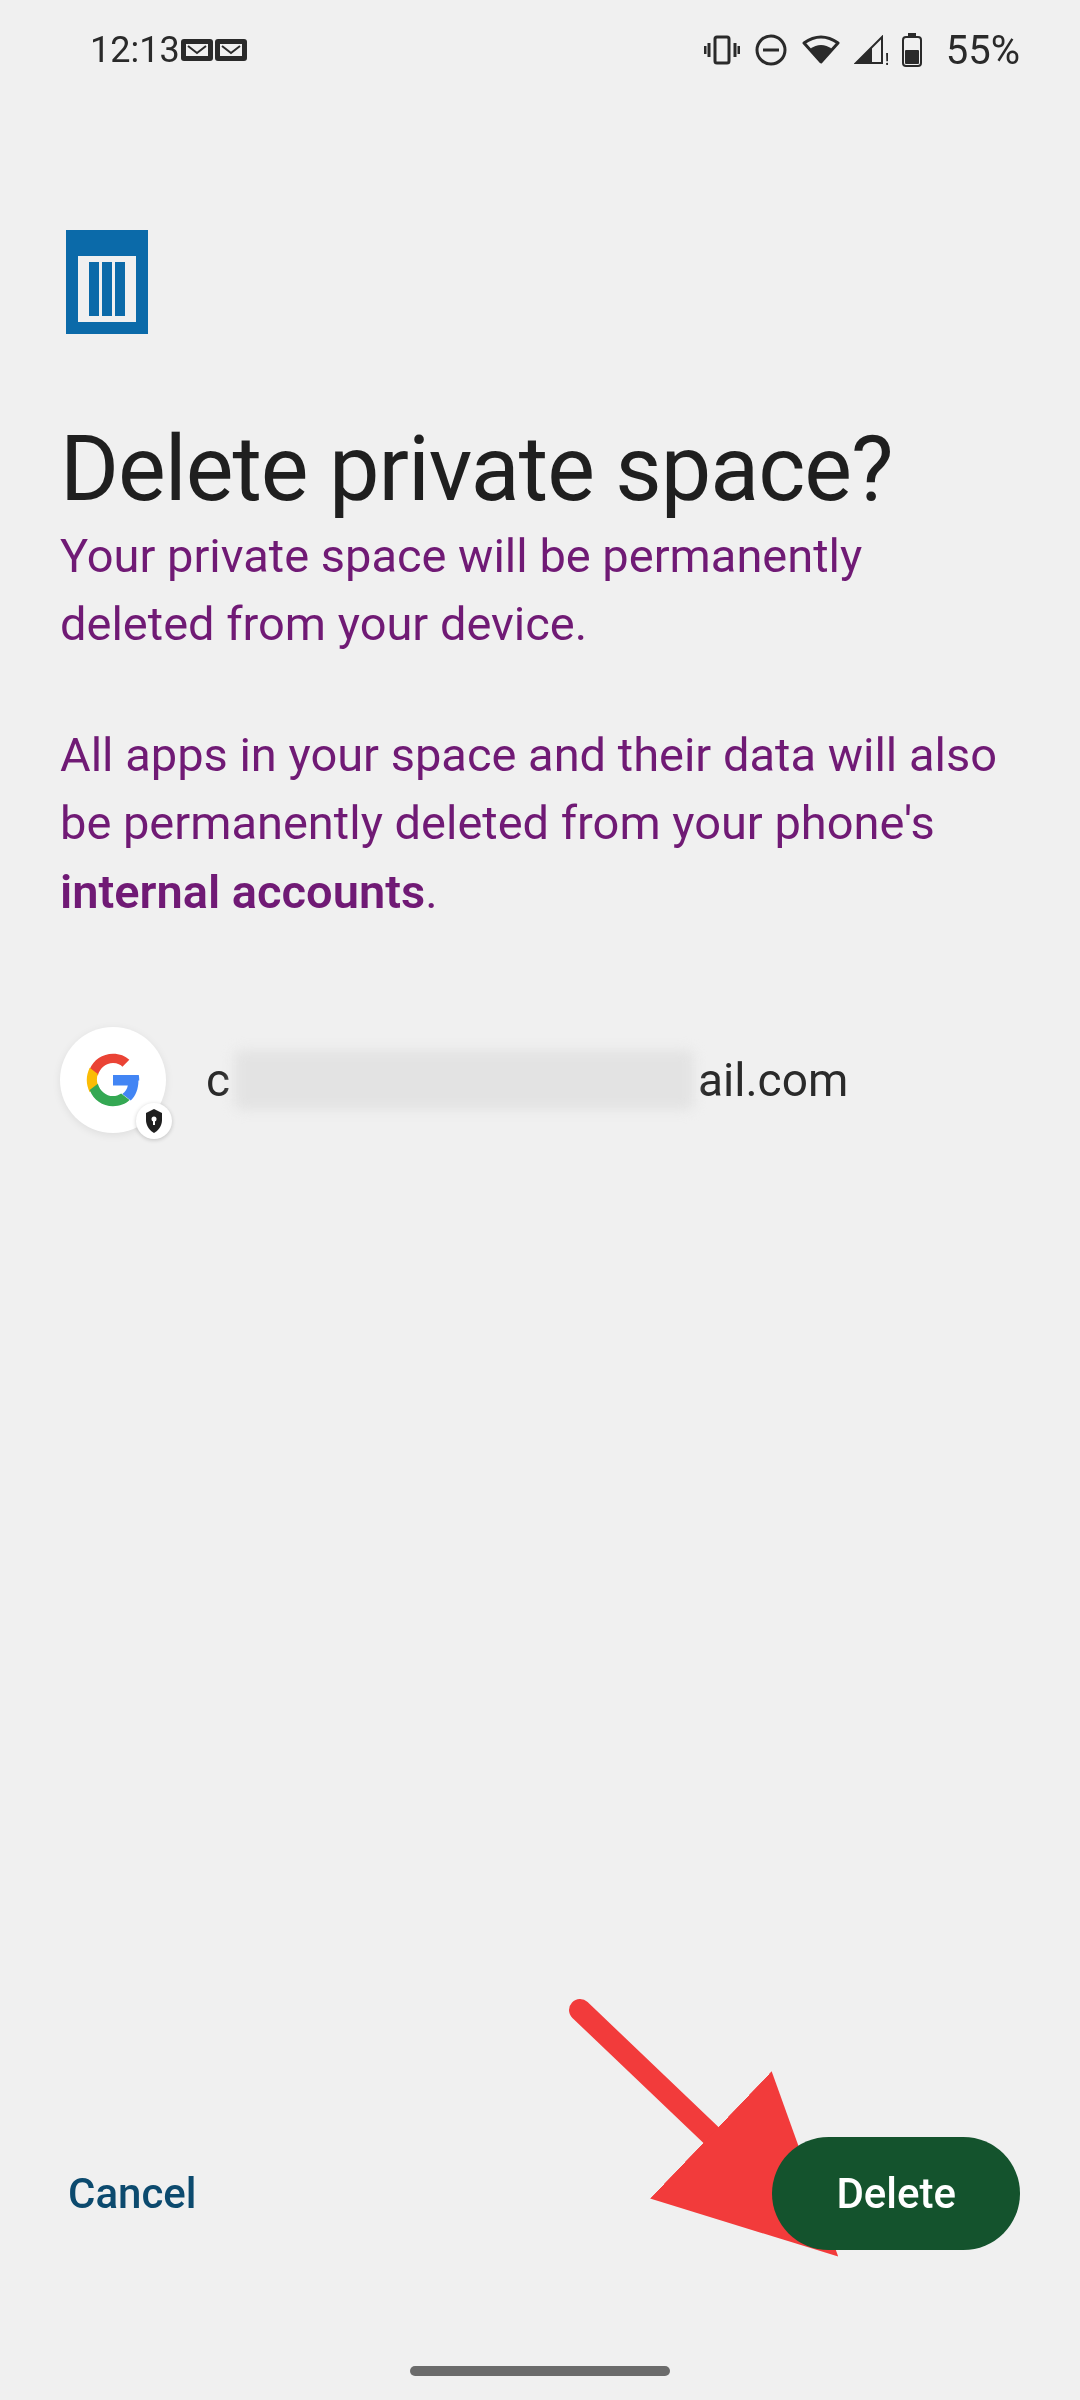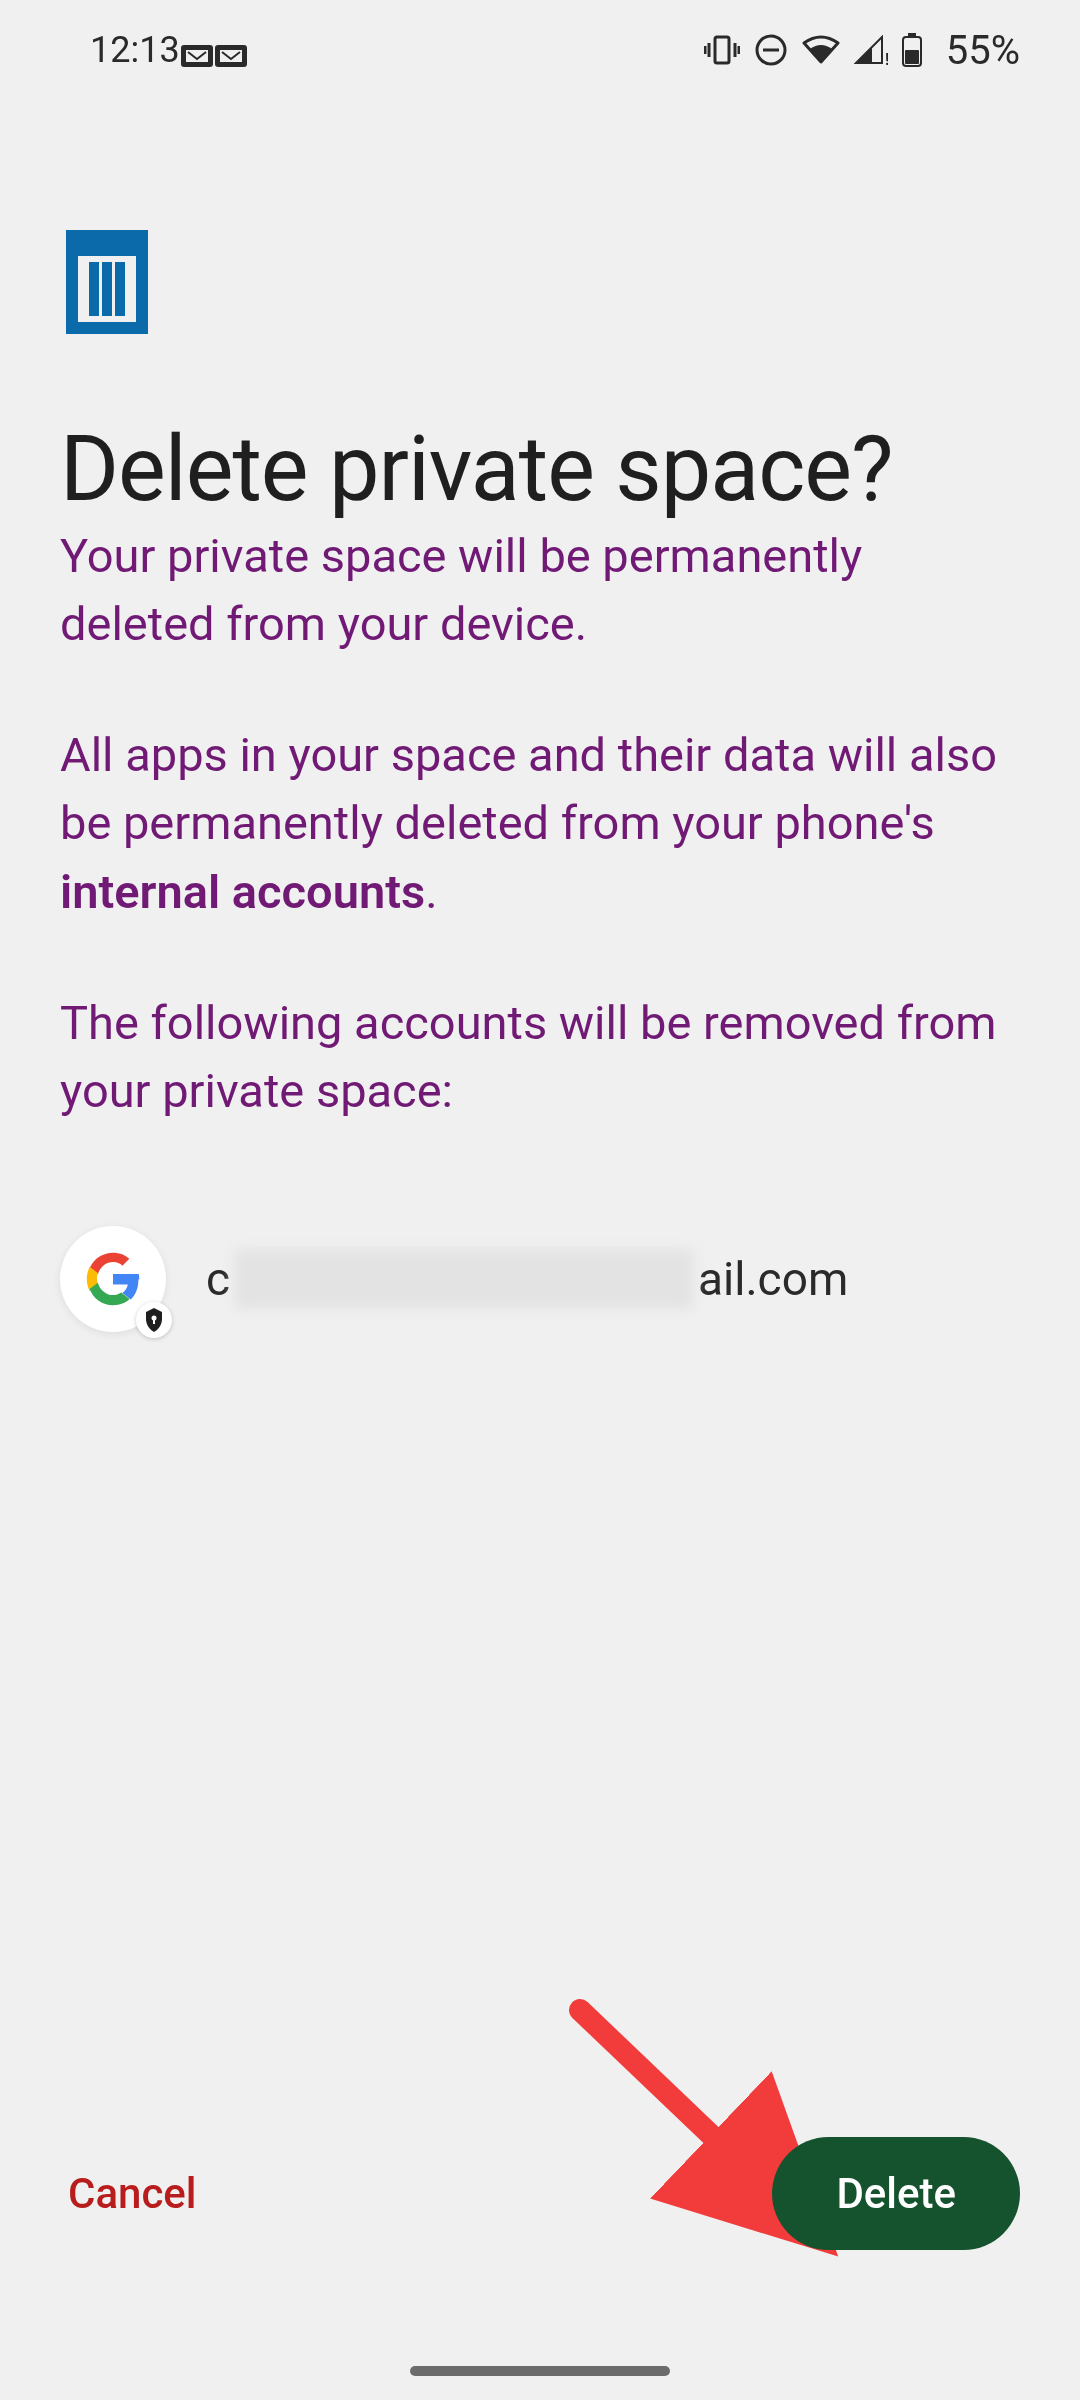--- a/index.html
+++ b/index.html
@@ -21,21 +21,21 @@
     
     .status-bar {
       height:100px;
       display:flex;
       align-items:center;
       padding:0 60px 0 90px;
       font-size:36px;
       color:#2a2a2a;
       font-weight:400;
     }
-    .status-left { display:flex; align-items:flex-end; }
+    .status-left { display:flex; align-items:center; }
     .status-right { margin-left:auto; display:flex; align-items:center; gap:14px; }
     .status-right svg, .status-left svg { display:block; }
     .battery-pct { font-size:40px; margin-left:10px; }
 
     
     .content { padding:0 60px; }
     .hero-icon { margin-top:130px; margin-bottom:80px; }
     .page-title {
       font-size:90px;
       font-weight:400;
@@ -102,21 +102,21 @@
       left:0; right:0;
       bottom:150px;
       padding:0 60px;
       display:flex;
       align-items:center;
       justify-content:space-between;
     }
     .btn-text {
       background:none;
       border:none;
-      color:#b91c1c;
+      color:#0c4a6e;
       font-size:42px;
       font-weight:500;
       padding:24px 8px;
       cursor:pointer;
       font-family:inherit;
     }
     .btn-primary {
       background:#14532d;
       color:#fff;
       border:none;
@@ -222,21 +222,20 @@
       </svg>
     </div>
 
     <h1 class="page-title">Delete private space?</h1>
 
     <div class="body-text">
       <p>Your private space will be permanently deleted from your device.</p>
       <p>
         <span>All apps in your space and their data will also be permanently deleted from your phone's </span><b>internal accounts</b><span>.</span>
       </p>
-      <p>The following accounts will be removed from your private space:</p>
     </div>
 
     <div class="account-row">
       <div class="google-avatar">
         <svg width="56" height="56" viewBox="0 0 48 48">
           <path fill="#EA4335" d="M24 9.5c3.9 0 6.6 1.7 8.1 3.1l5.9-5.9C34.5 3.4 29.8 1.5 24 1.5 14.9 1.5 7.2 7 4 14.7l7 5.4C12.7 14 17.9 9.5 24 9.5z"></path>
           <path fill="#4285F4" d="M46.5 24.5c0-1.6-.1-3.2-.4-4.7H24v9h12.7c-.5 3-2.2 5.5-4.7 7.2l7.2 5.6c4.2-3.9 6.6-9.7 6.6-17.1z"></path>
           <path fill="#FBBC05" d="M11 28.1c-.5-1.4-.8-2.9-.8-4.6s.3-3.2.8-4.6l-7-5.4C2.5 16.9 1.5 20.3 1.5 24s1 7.1 2.5 10.5l7-5.4z"></path>
           <path fill="#34A853" d="M24 46.5c5.8 0 10.7-1.9 14.2-5.3l-7.2-5.6c-2 1.4-4.6 2.2-7 2.2-6.1 0-11.3-4.5-13-10.6l-7 5.4C7.2 41 14.9 46.5 24 46.5z"></path>
         </svg>

